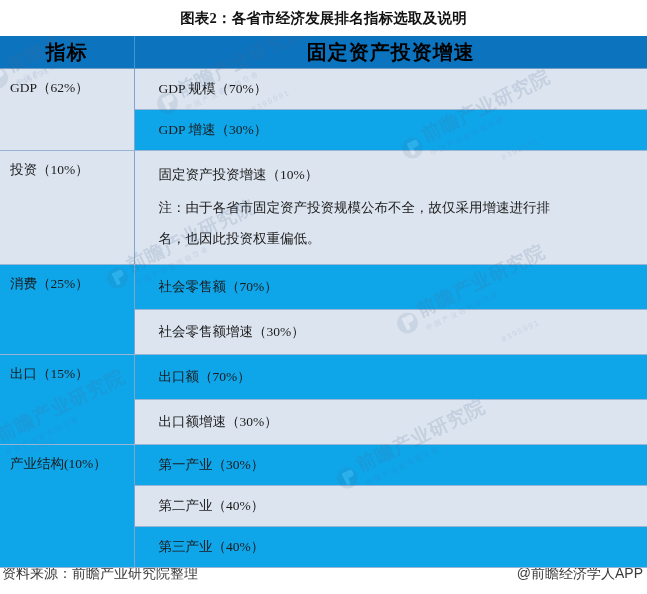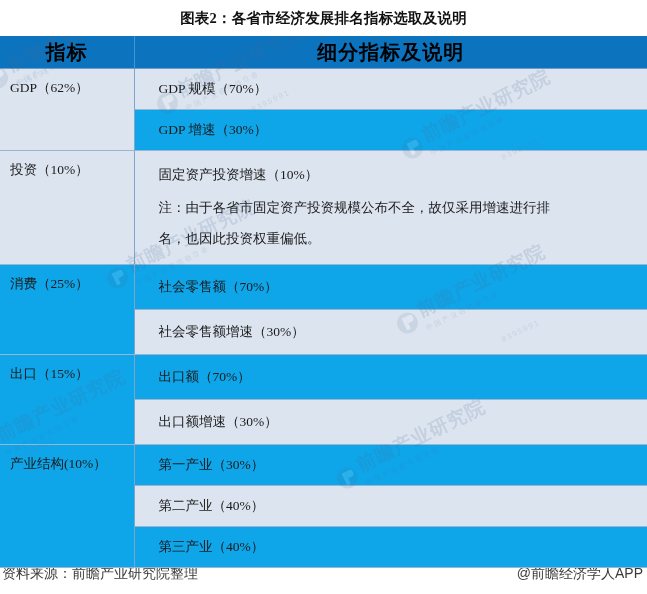--- a/index.html
+++ b/index.html
@@ -216,21 +216,21 @@
   <div class="table-zone">
 
     <table class="indicator-table">
       <colgroup>
         <col class="col-metric">
         <col class="col-detail">
       </colgroup>
       <thead>
         <tr>
           <th class="th-metric">指标</th>
-          <th class="th-detail">细分指标及说明</th>
+          <th class="th-detail">固定资产投资增速</th>
         </tr>
       </thead>
       <tbody>
 
         <tr class="group-start">
           <td class="metric-cell fill-shade h-std" rowspan="2">GDP（62%）</td>
           <td class="detail-cell fill-shade h-std">GDP 规模（70%）</td>
         </tr>
         <tr>
           <td class="detail-cell fill-plain h-std">GDP 增速（30%）</td>

